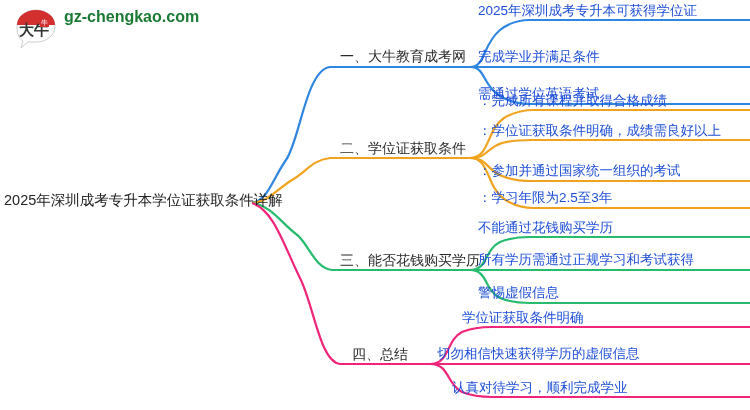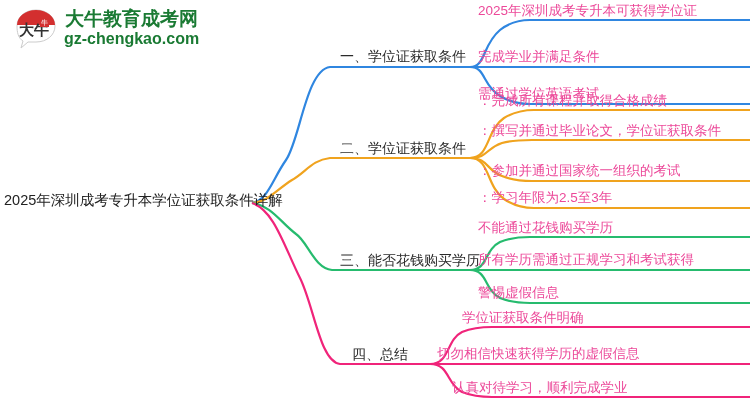--- a/index.html
+++ b/index.html
@@ -80,37 +80,36 @@
     line-height: 20px;
     white-space: nowrap;
     color: #222222;
   }
   .branch-label {
     font-size: 14px;
     color: #2b2b2b;
   }
   .leaf-label {
     font-size: 13.5px;
-    color: #ec4899;
+    color: #1d4ed8;
   }
 </style>
 </head>
 <body>
 
 <div id="logo">
   <svg id="logo-mark" viewBox="0 0 44 42">
     <path d="M22 2 C33 2 41 9 41 18 C41 27 33 34 22 34 L14 34 L7 40 L9 33 C4 30 3 24 3 18 C3 9 11 2 22 2 Z" fill="#ffffff" stroke="#cccccc" stroke-width="1"></path>
     <path d="M22 2 C33 2 41 9 41 17 L3 17 C3 9 11 2 22 2 Z" fill="#d32f2f"></path>
     <circle cx="30" cy="13" r="5" fill="#ffffff" opacity="0.0"></circle>
     <text x="20" y="27" font-family="'Liberation Sans', sans-serif" font-size="15" font-weight="bold" fill="#333333" text-anchor="middle">大牛</text>
     <rect x="26" y="8" width="9" height="11" fill="#d32f2f"></rect>
     <text x="30.5" y="16.5" font-family="'Liberation Sans', sans-serif" font-size="7" fill="#ffffff" text-anchor="middle">牛</text>
   </svg>
   <div id="logo-text-wrap">
-    <div id="logo-title">大牛教育成考网</div>
     <div id="logo-sub">gz-chengkao.com</div>
   </div>
 </div>
 
 <svg id="wires" viewBox="0 0 750 410">
 
   <path d="M240 203 L252 203" stroke="#888888" stroke-width="0" fill="none"></path>
 
   <g>
     <path d="M252 203 C268 200 272 180 286 160 C300 140 306 70 330 67 L470 67" stroke="#2f86e0" stroke-width="2.2" fill="none"></path>
@@ -137,28 +136,28 @@
   <g>
     <path d="M252 203 C274 210 284 246 300 278 C314 306 320 362 340 364 L430 364" stroke="#f0247a" stroke-width="2.2" fill="none"></path>
     <path d="M430 364 C450 364 446 340 462 332 C472 328 482 327 492 327 L750 327" stroke="#f0247a" stroke-width="2.2" fill="none"></path>
     <path d="M430 364 L750 364" stroke="#f0247a" stroke-width="2.2" fill="none"></path>
     <path d="M430 364 C450 364 446 384 462 392 C472 396 482 397 492 397 L750 397" stroke="#f0247a" stroke-width="2.2" fill="none"></path>
   </g>
 </svg>
 
 <div id="root-label">2025年深圳成考专升本学位证获取条件详解</div>
 
-<div class="node branch-label" style="left:340px; top:47px;">一、学位证获取条件</div>
+<div class="node branch-label" style="left:340px; top:47px;">一、大牛教育成考网</div>
 <div class="node leaf-label" style="left:478px; top:2px;">2025年深圳成考专升本可获得学位证</div>
 <div class="node leaf-label" style="left:478px; top:48px;">完成学业并满足条件</div>
 <div class="node leaf-label" style="left:478px; top:85px;">需通过学位英语考试</div>
 
 <div class="node branch-label" style="left:340px; top:139px;">二、学位证获取条件</div>
 <div class="node leaf-label" style="left:478px; top:92px;">：完成所有课程并取得合格成绩</div>
-<div class="node leaf-label" style="left:478px; top:122px;">：撰写并通过毕业论文，学位证获取条件</div>
+<div class="node leaf-label" style="left:478px; top:122px;">：学位证获取条件明确，成绩需良好以上</div>
 <div class="node leaf-label" style="left:478px; top:162px;">：参加并通过国家统一组织的考试</div>
 <div class="node leaf-label" style="left:478px; top:189px;">：学习年限为2.5至3年</div>
 
 <div class="node branch-label" style="left:340px; top:251px;">三、能否花钱购买学历</div>
 <div class="node leaf-label" style="left:478px; top:219px;">不能通过花钱购买学历</div>
 <div class="node leaf-label" style="left:478px; top:251px;">所有学历需通过正规学习和考试获得</div>
 <div class="node leaf-label" style="left:478px; top:284px;">警惕虚假信息</div>
 
 <div class="node branch-label" style="left:352px; top:345px;">四、总结</div>
 <div class="node leaf-label" style="left:462px; top:309px;">学位证获取条件明确</div>

